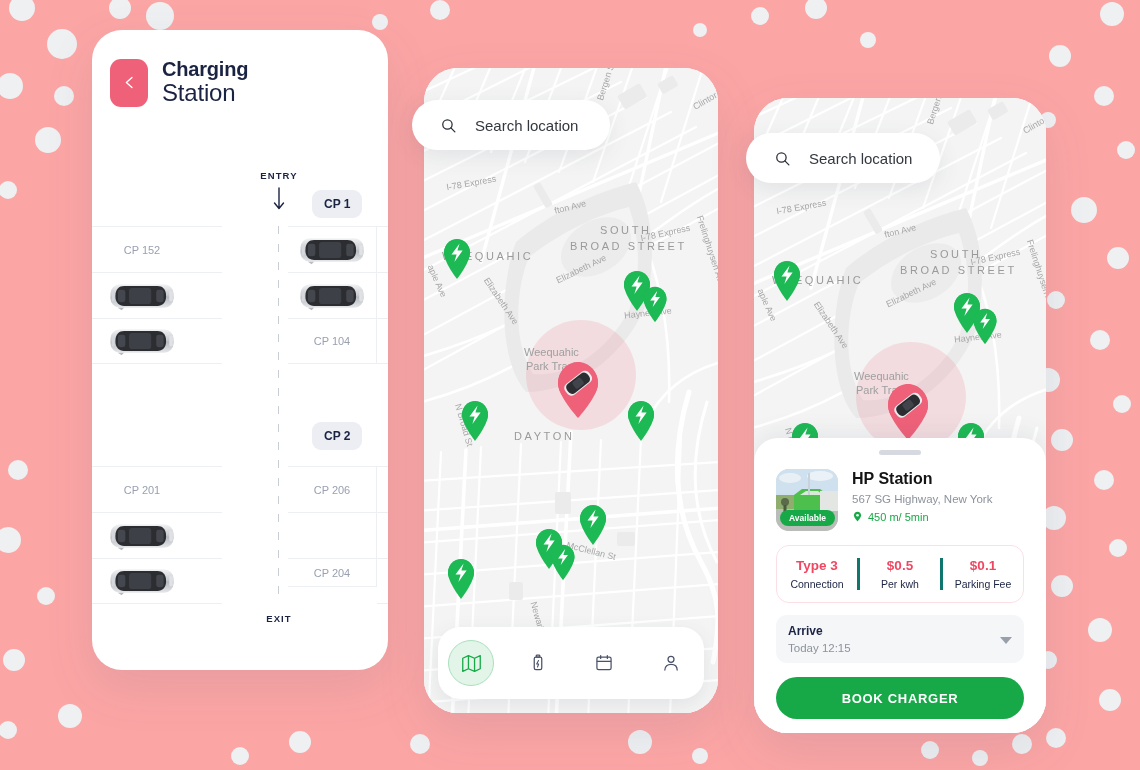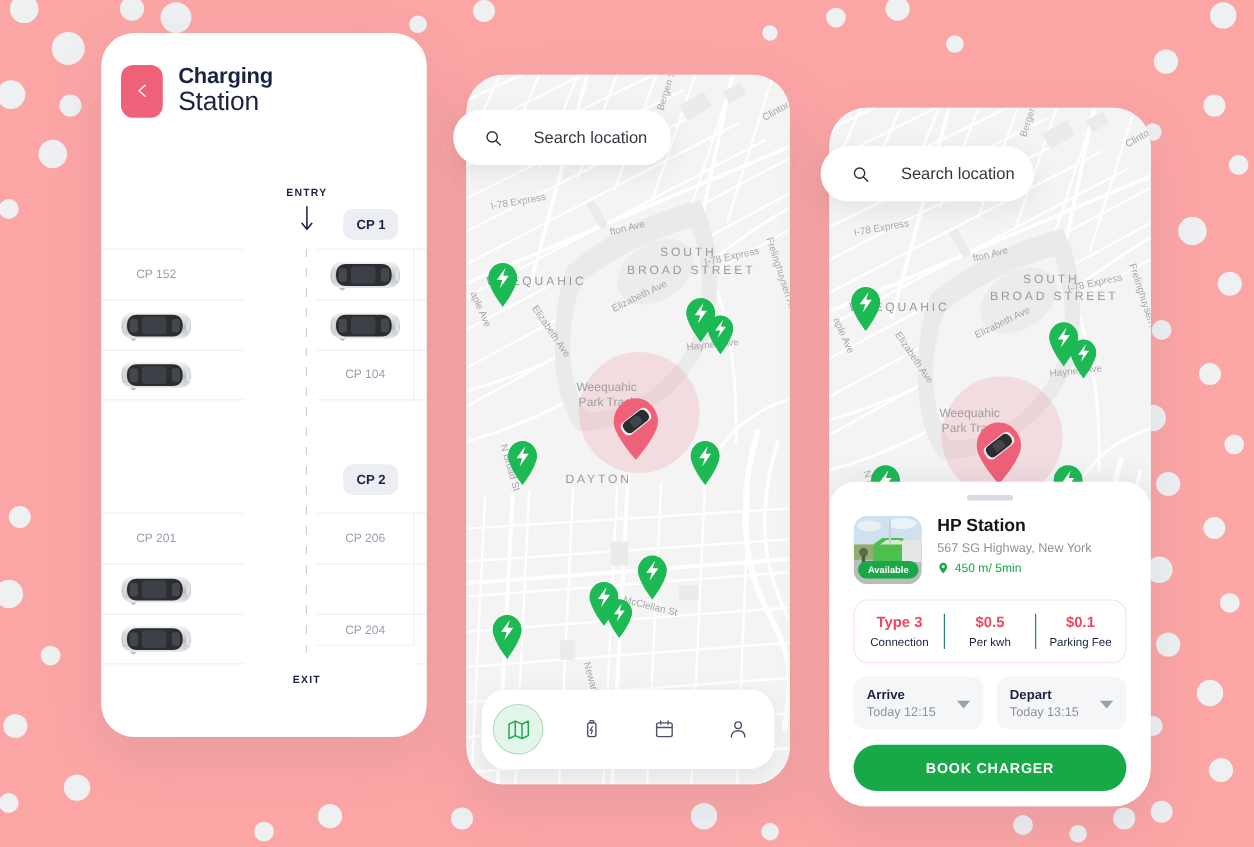--- a/index.html
+++ b/index.html
@@ -65,21 +65,21 @@
   .maplabel { position: absolute; font-size: 9px; color: #a7a7a7; white-space: nowrap; }
   .maplabel.big { font-size: 11px; letter-spacing: 2.6px; color: #9a9a9a; }
   .maplabel.park { font-size: 11px; color: #9f9f9f; text-align: center; line-height: 1.15; }
 
   .pin { position: absolute; width: 34px; height: 44px; }
   .pin.sm { width: 30px; height: 39px; }
   .halo { position: absolute; border-radius: 50%; background: rgba(239,97,121,.16); }
 
   .searchbar {
     position: absolute; height: 50px; background: #fff; border-radius: 26px;
-    display: flex; align-items: center; gap: 28px; padding-left: 28px;
+    display: flex; align-items: center; gap: 18px; padding-left: 28px;
     box-shadow: 0 6px 22px rgba(70,80,100,.10);
   }
   .searchbar .txt { font-size: 15px; color: #33383f; }
 
   
   .bottomnav {
     position: absolute; left: 14px; bottom: 14px; width: 266px; height: 72px;
     background: #fff; border-radius: 22px; display: flex; align-items: center;
     justify-content: space-around; box-shadow: 0 6px 20px rgba(70,80,100,.10);
   }
@@ -101,21 +101,21 @@
   }
   .st-name { font-size: 16px; font-weight: bold; color: #141414; margin-top: 1px; }
   .st-addr { font-size: 11.5px; color: #8d929c; margin-top: 5px; }
   .st-dist { font-size: 11px; color: #17a948; margin-top: 5px; display:flex; align-items:center; gap:5px; }
 
   .pricebox {
     margin-top: 14px; border: 1px solid #fbdfe5; border-radius: 13px; height: 58px;
     display: flex; align-items: center;
   }
   .pcell { flex: 1; text-align: center; }
-  .pcell + .pcell { border-left: 1px solid #0f766e; }
+  .pcell + .pcell { border-left: 3px solid #0f766e; }
   .pval { font-size: 13.5px; font-weight: bold; color: #ef4762; }
   .plbl { font-size: 10.5px; color: #1b2343; margin-top: 5px; }
 
   .timerow { display: flex; gap: 12px; margin-top: 12px; }
   .timebox {
     flex: 1; background: #f5f6f8; border-radius: 11px; padding: 9px 12px; position: relative; cursor: pointer;
   }
   .tlabel { font-size: 12px; font-weight: bold; color: #1b2343; }
   .tvalue { font-size: 11.5px; color: #8d929c; margin-top: 4px; }
   .caret { position: absolute; right: 12px; top: 22px; width: 0; height: 0;
@@ -787,25 +787,20 @@
                    <div class="plbl">Parking Fee</div>
           </div>
         </div>
 
       <div class="timerow">
         <div class="timebox">
           <div class="tlabel">Arrive</div>
           <div class="tvalue">Today 12:15</div>
           <div class="caret"></div>
         </div>
-        <div class="timebox">
-          <div class="tlabel">Depart</div>
-          <div class="tvalue">Today 13:15</div>
-          <div class="caret"></div>
-        </div>
       </div>
 
       <button class="bookbtn">BOOK CHARGER</button>
     </div>
   </div>
 
   <div class="searchbar" id="search3" style="left:746px; top:133px; width:194px;">
     <svg viewBox="0 0 24 24" width="17" height="17">
       <circle cx="10.5" cy="10.5" r="6.6" fill="none" stroke="#2a2f38" stroke-width="1.8"></circle>
       <path d="M15.4 15.4 L21 21" stroke="#2a2f38" stroke-width="1.8" stroke-linecap="round"></path>

